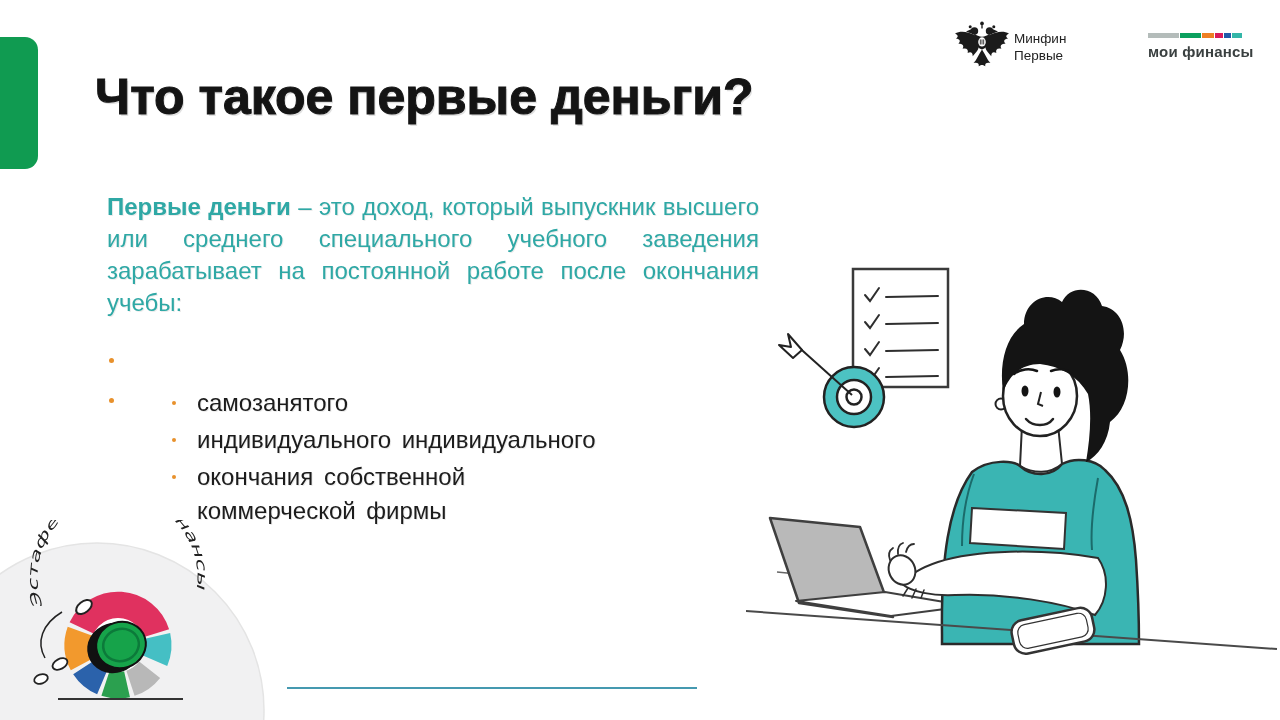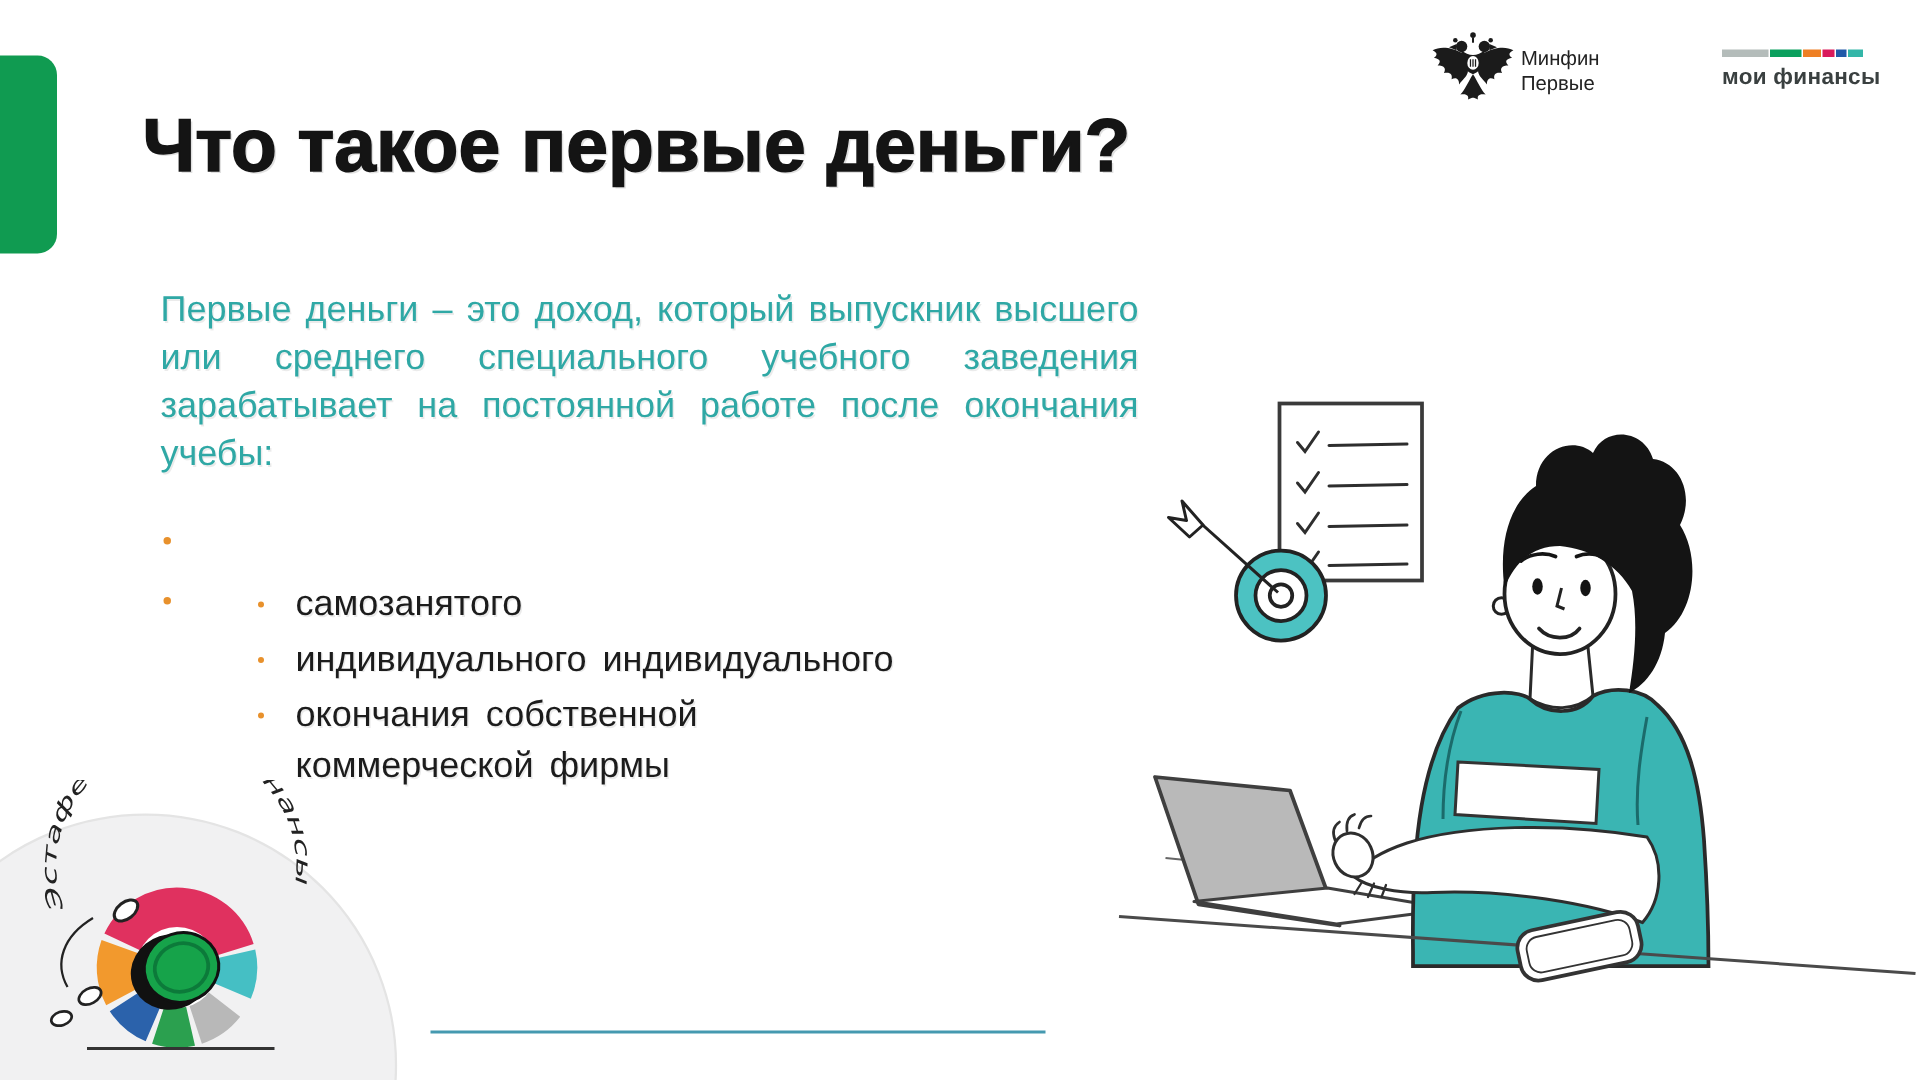--- a/index.html
+++ b/index.html
@@ -23,21 +23,21 @@
   .mf-stripe{display:flex;gap:1px;height:5px;width:95px;}
   .mf-stripe span{display:block;height:5px;}
   .mf-s0{width:31px;} .mf-s1{width:21px;} .mf-s2{width:12px;}
   .mf-s3{width:8px;}  .mf-s4{width:7px;}  .mf-s5{width:10px;}
   .mf-label{margin-top:5px;font-size:15px;font-weight:700;color:#3a4040;letter-spacing:.2px;white-space:nowrap;text-align:right;}
 
   
   .intro{position:absolute;left:107px;top:191px;width:652px;margin:0;
          font-size:24px;line-height:32px;color:var(--teal-text);
          text-align:justify;text-shadow:1px 1px 0 rgba(0,0,0,.08);}
-  .intro-bold{font-weight:400;}
+  .intro-bold{font-weight:700;}
 
   
   .bullets{position:absolute;left:107px;top:346px;margin:0;padding:0;list-style:none;
            color:var(--body-black);font-size:24px;text-shadow:1px 1px 0 rgba(0,0,0,.08);}
   .bullets>li{position:relative;padding-left:41px;margin-bottom:40px;
               font-weight:700;white-space:nowrap;word-spacing:3px;line-height:28px;}
   .dot{position:absolute;left:2px;top:12px;width:5px;height:5px;border-radius:50%;
        background:var(--bullet-orange);}
   .subs{list-style:none;margin:26px 0 0 0;padding:0 0 0 12px;}
   .subs li{position:relative;padding-left:37px;margin-bottom:3px;font-weight:400;

